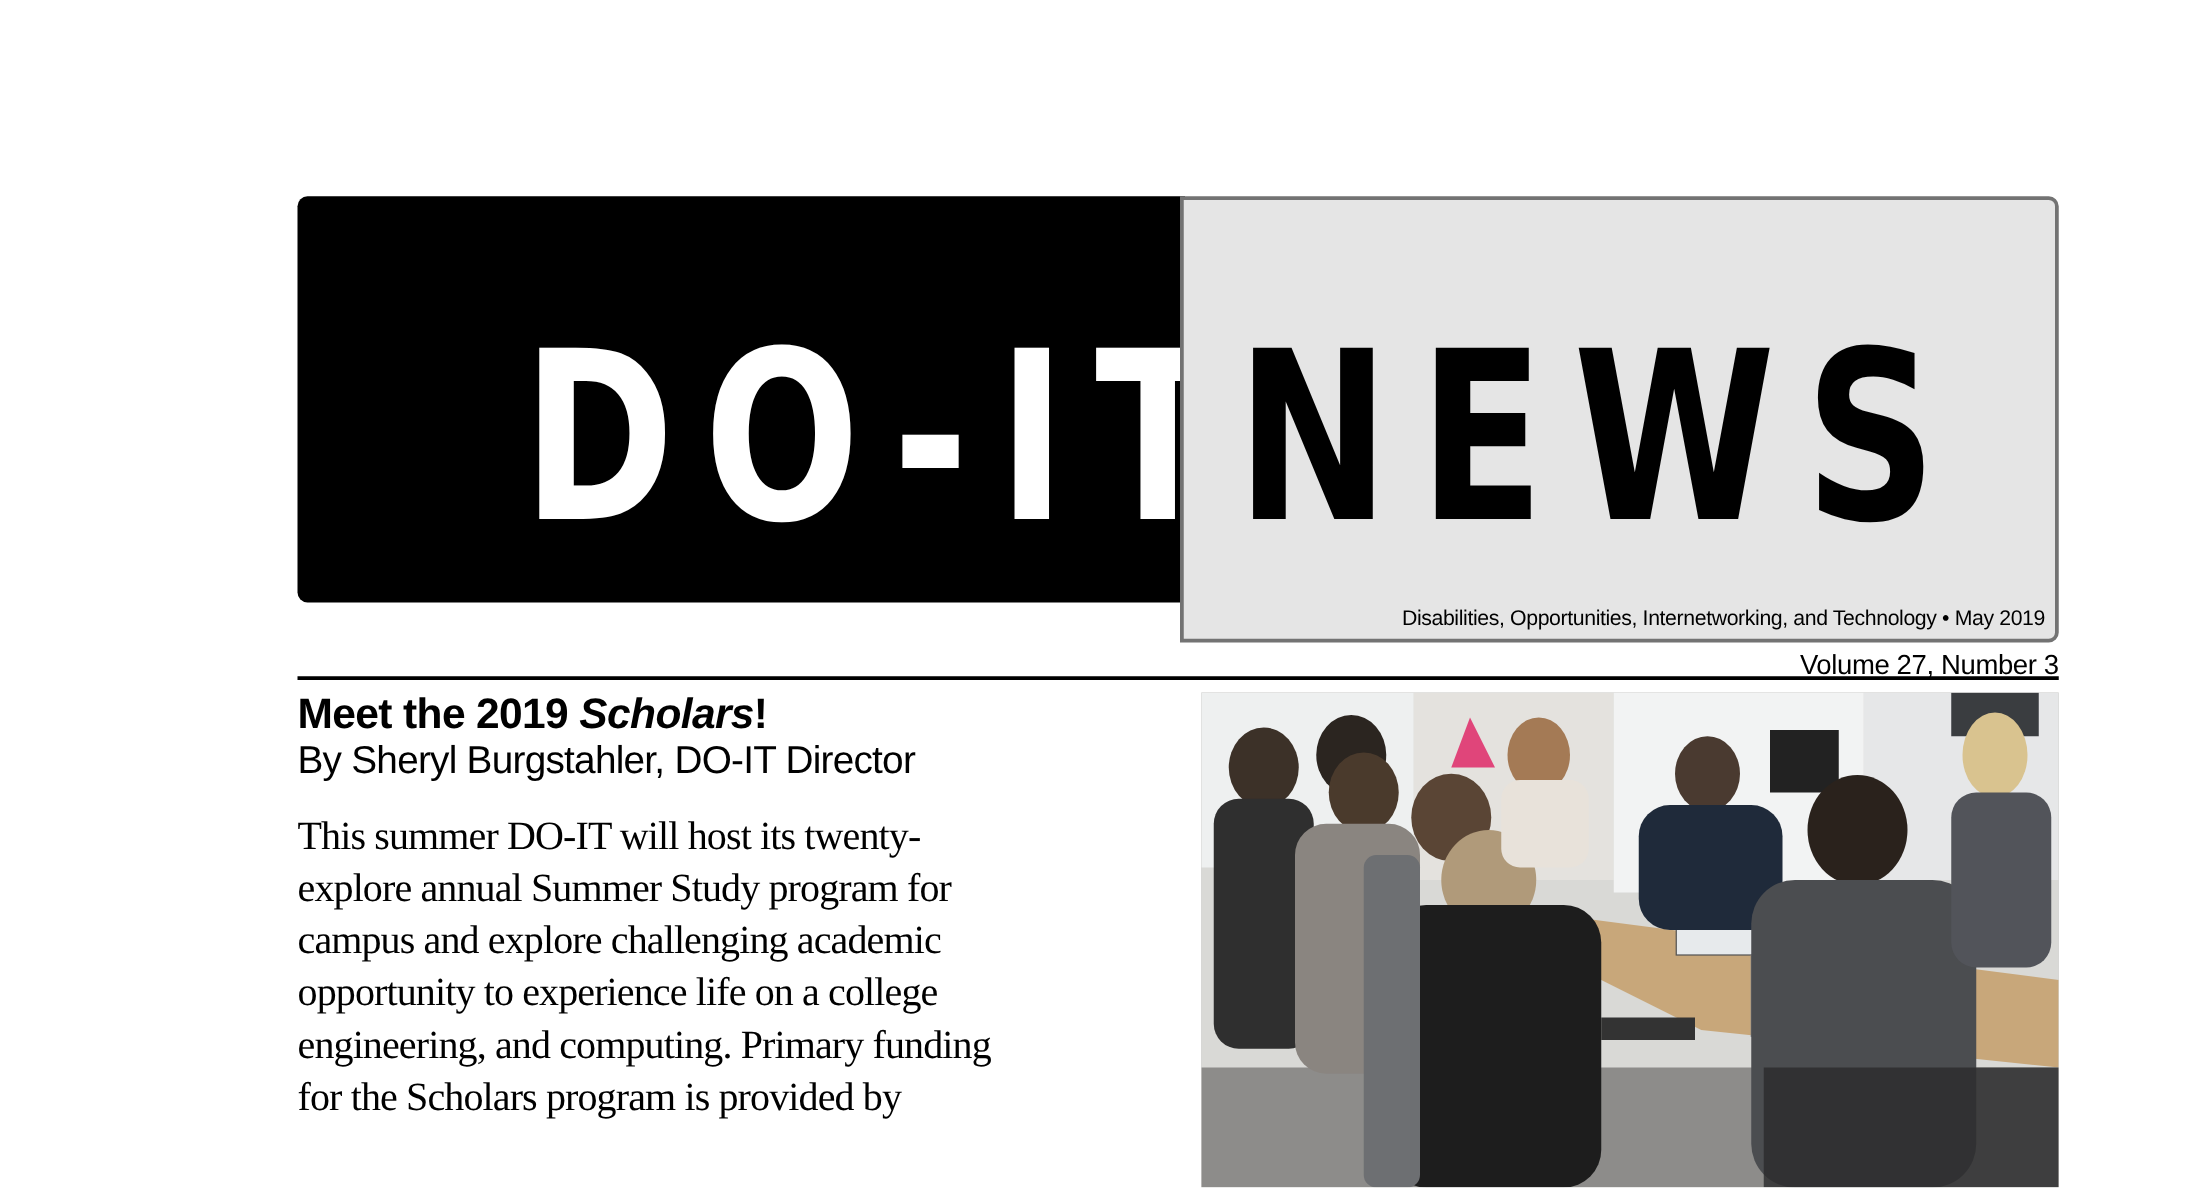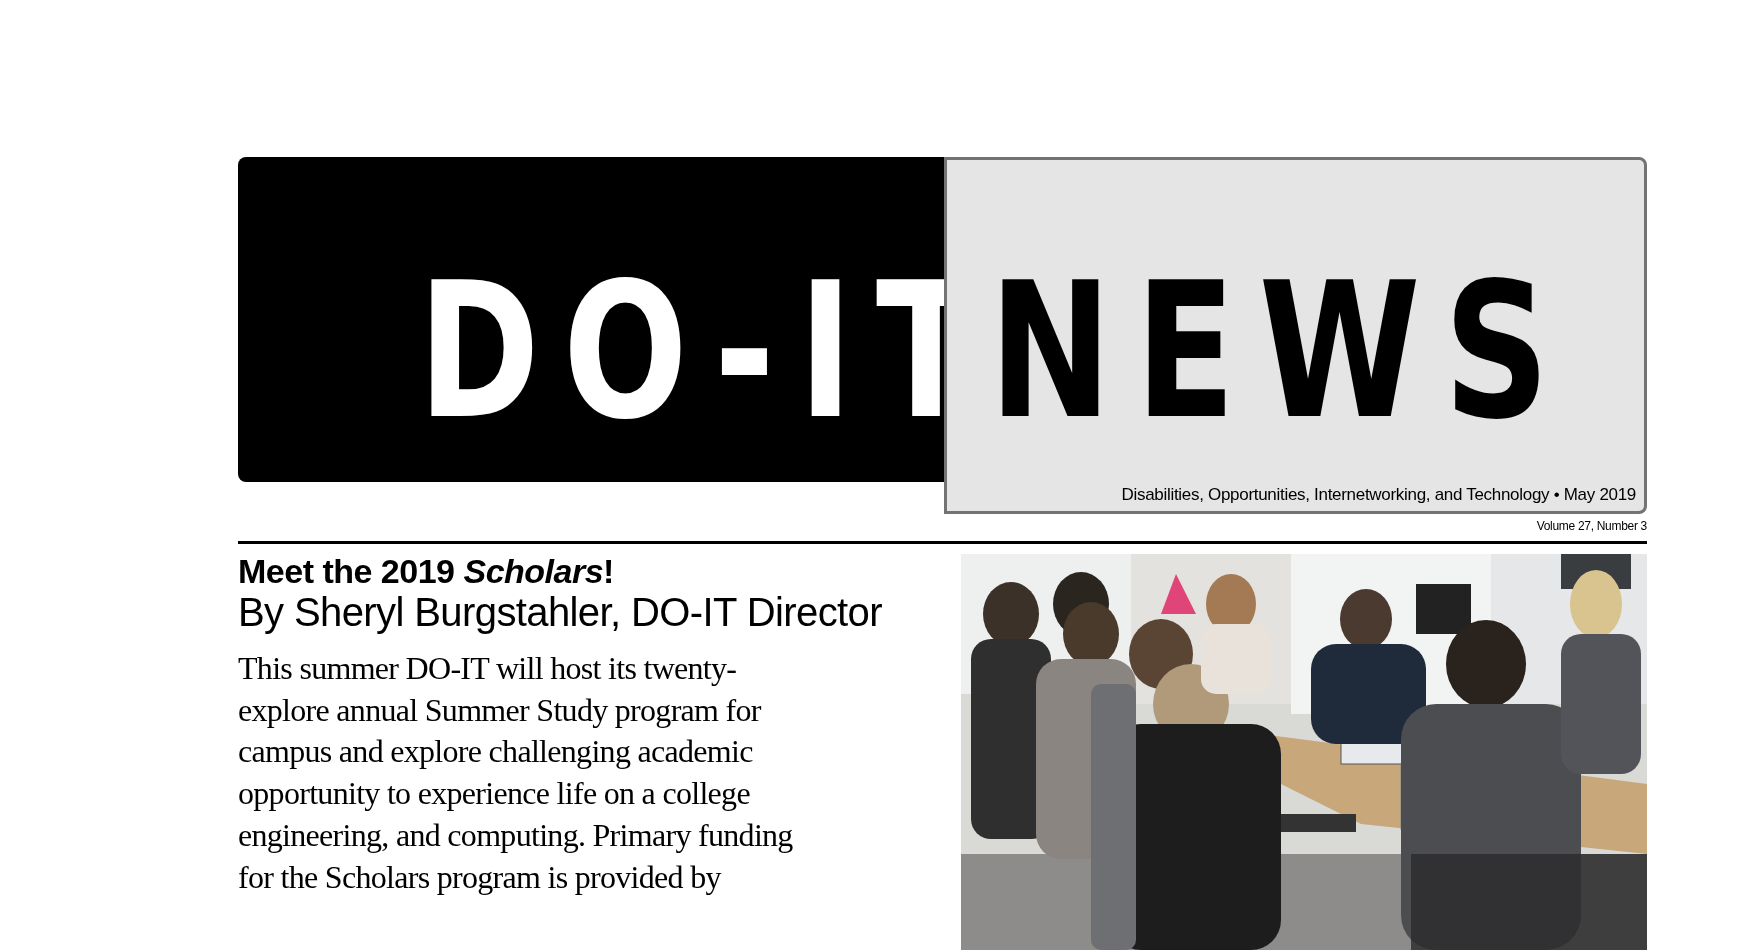--- a/index.html
+++ b/index.html
@@ -4,25 +4,25 @@
 <style>
   html, body { margin:0; padding:0; background:#ffffff; }
   body { width:1755px; height:950px; position:relative; overflow:hidden; font-family:"Liberation Sans", sans-serif; color:#000; }
   .masthead { position:absolute; left:238px; top:157px; width:1409px; height:357px; }
   .mast-black { position:absolute; left:0; top:0; width:710px; height:325px; background:#000; border-radius:8px 0 0 8px; }
   .mast-white { position:absolute; left:706px; top:0; width:697px; height:351px; background:#e5e5e5; border:3px solid #737373; border-radius:0 8px 8px 0; box-sizing:content-box; }
   .mast-word { position:absolute; font-family:"DejaVu Sans", sans-serif; font-weight:bold; font-size:188px; line-height:1; letter-spacing:30px; transform:scaleX(0.78); transform-origin:left top; white-space:nowrap; }
   .word-doit { color:#fff; left:180px; top:100px; }
   .word-news { color:#000; left:42px; top:97px; }
   .subtitle { position:absolute; right:8px; bottom:6px; font-size:17px; letter-spacing:-0.3px; white-space:nowrap;text-align:center; }
-  .volume { position:absolute; right:108px; top:519px; font-size:12px; letter-spacing:-0.3px; }
+  .volume { position:absolute; right:108px; top:519px; font-size:22px; letter-spacing:-0.3px; }
   .rule { position:absolute; left:238px; top:541px; width:1409px; height:3px; background:#000; }
   .headline { position:absolute; left:238px; top:552px; font-size:34px; font-weight:bold; letter-spacing:-0.5px; white-space:nowrap; }
   .headline em { font-style:italic; }
-  .byline { position:absolute; left:238px; top:590px; font-size:40px; letter-spacing:-0.6px; white-space:nowrap; }
+  .byline { position:absolute; left:238px; top:590px; font-size:31px; letter-spacing:-0.6px; white-space:nowrap; }
   .body-text { position:absolute; left:238px; top:648px; width:700px; font-size:32px; line-height:41.7px; letter-spacing:-0.7px; }
   .body-line { display:block; white-space:nowrap;font-family:Liberation Serif, serif; }
   .photo { position:absolute; left:961px; top:554px; width:686px; height:396px; overflow:hidden; background:#c9c9c6; }
 </style>
 </head>
 <body>
 
 <div class="masthead">
   <div class="mast-black">
     <div class="mast-word word-doit">DO-IT</div>

